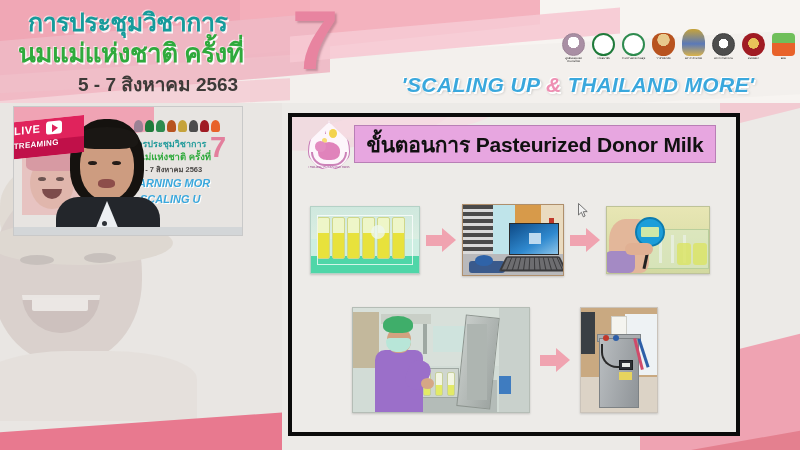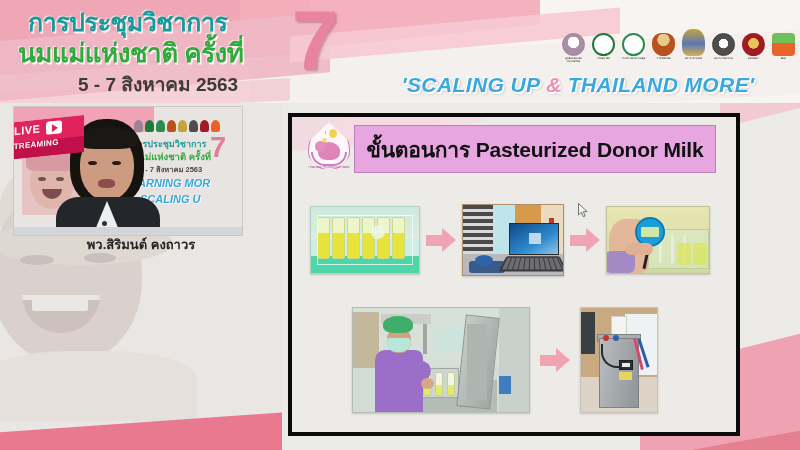--- a/index.html
+++ b/index.html
@@ -215,21 +215,21 @@
   #mbLogo .babyh { position:absolute; left:11px; top:21px; width:11px; height:11px;
                   background:#e38cc0; border-radius:50%; }
   #mbLogo .arm { position:absolute; left:7px; top:32px; width:36px; height:14px;
                   border:2px solid #cc82b8; border-top:none;
                   border-radius:0 0 20px 20px; }
   #mbLogo .cap2 { position:absolute; left:-2px; top:46px; width:54px; height:9px;
                   font-size:2.9px; line-height:3.6px; color:#a25c97; text-align:center;
                   overflow:hidden; }
 
   
-  #slide-title { position:absolute; left:62px; top:8px; width:362px; height:48px;
+  #slide-title { position:absolute; left:62px; top:8px; width:362px; height:38px;
                  background:#e7a6e0; border:1px solid #b97fb6;
                  display:flex; align-items:center; justify-content:center;
                  font-size:21px; font-weight:bold; color:#111; white-space:nowrap;
                  letter-spacing:-.2px; }
 
   
   .flowrow { position:absolute; display:flex; align-items:center; }
   #row1 { left:18px; top:84px; width:420px; height:78px; gap:6px; }
   #row2 { left:60px; top:188px; width:380px; height:110px; gap:10px; }
 
@@ -511,21 +511,20 @@
 
       <div id="livebadge">
         <div class="bg"></div>
         <div class="bg2"></div>
         <div class="lv">LIVE</div>
         <div class="play"></div>
         <div class="st">STREAMING</div>
       </div>
     </div>
 
-    <div id="speaker-name">พว.สิริมนต์  คงถาวร</div>
   </div>
 
   <div id="slidewrap">
     <div class="sw-pinkT"></div>
     <div class="sw-pink"></div>
     <div class="sw-pink2"></div>
 
     <div id="slide">
 
       <div id="swirl">

